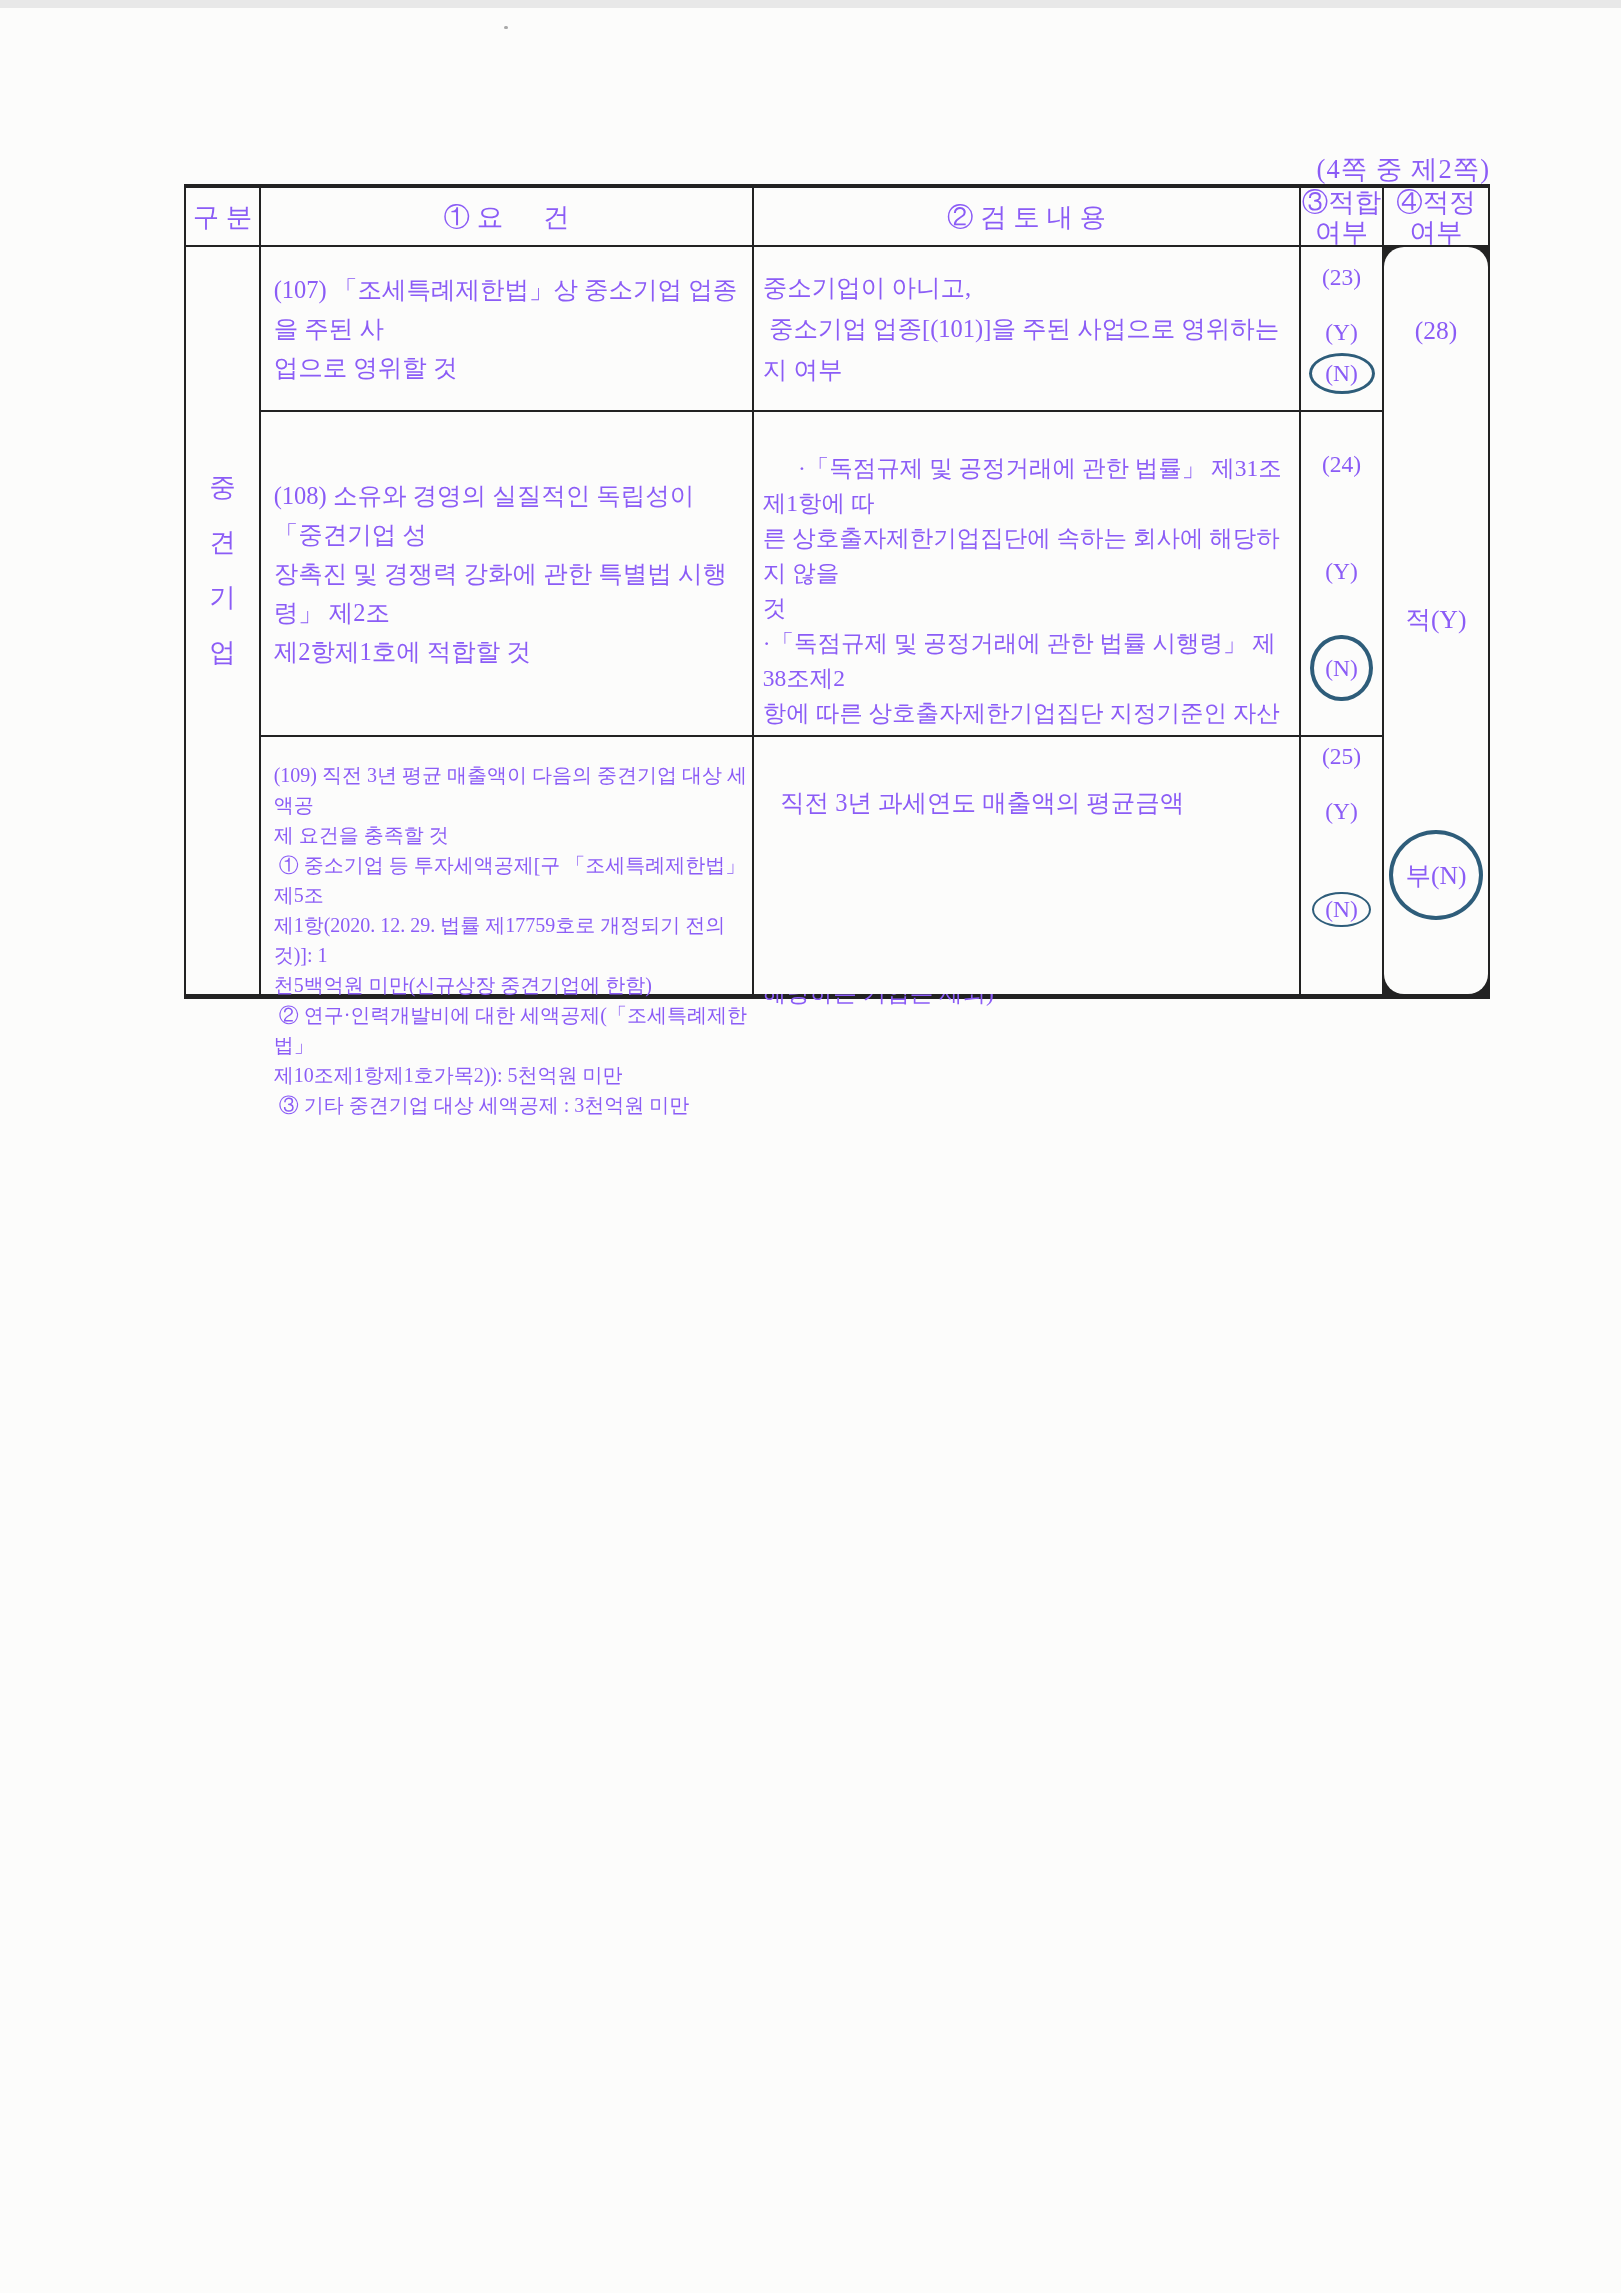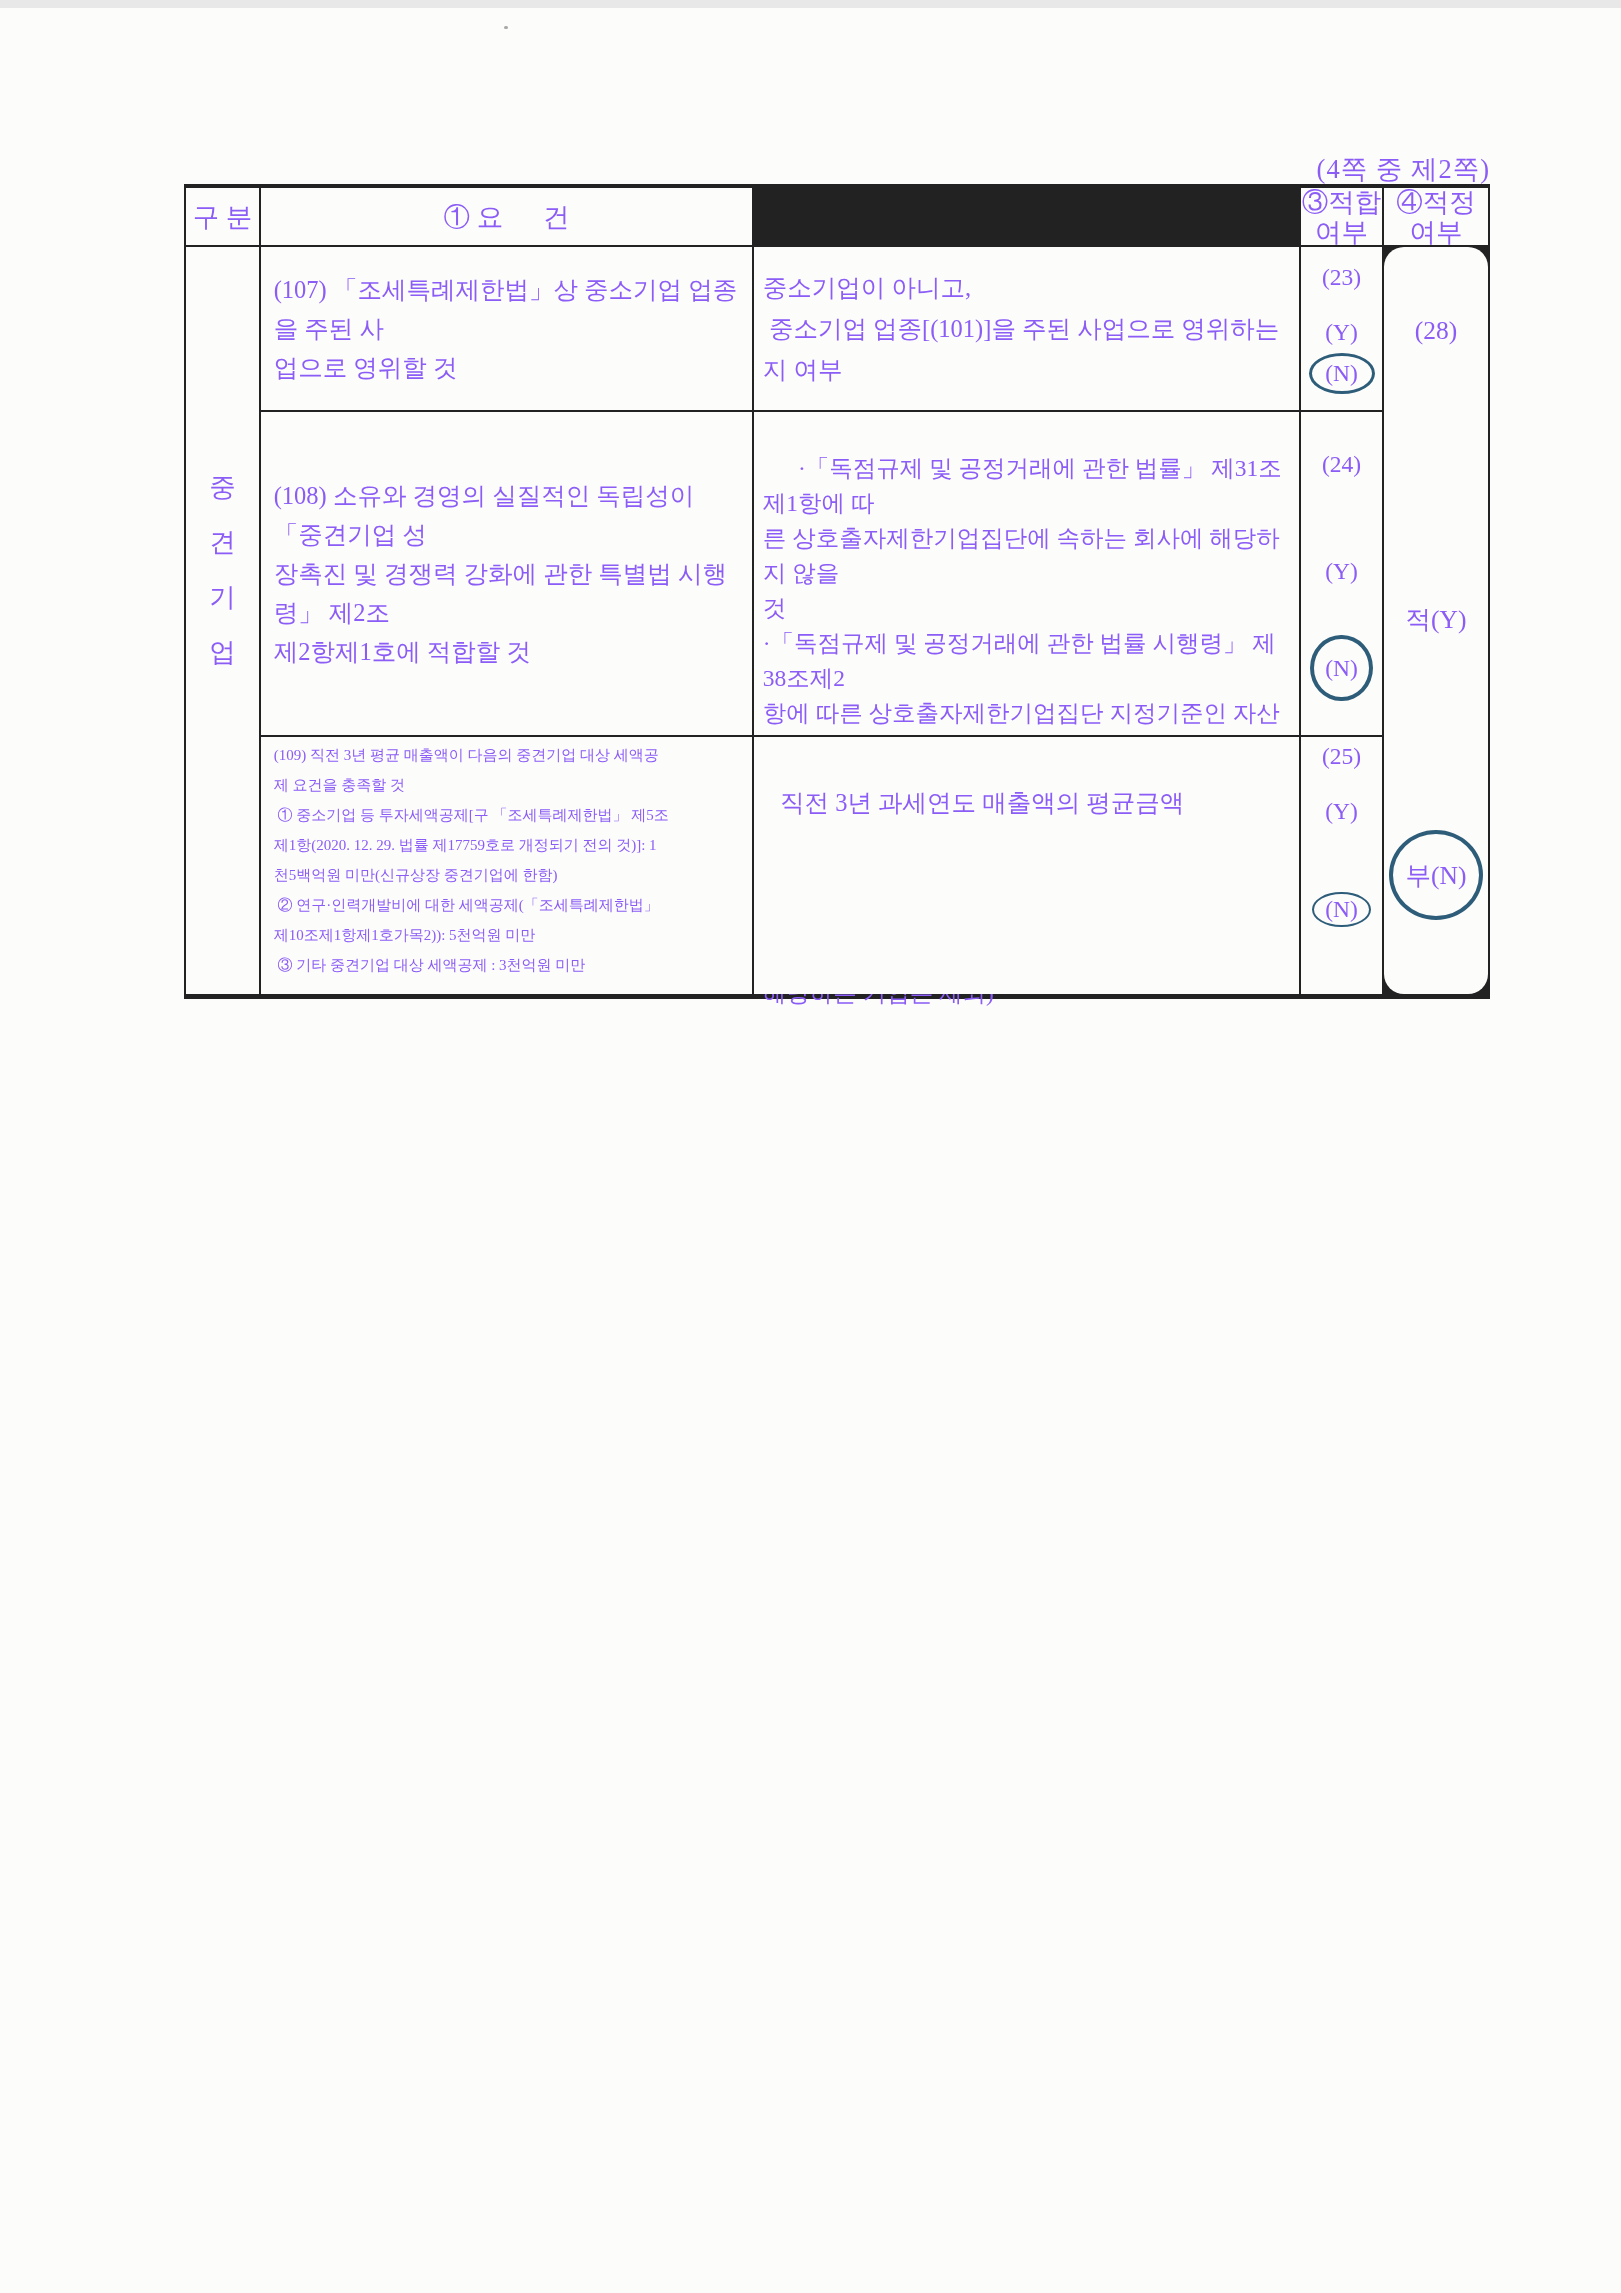--- a/index.html
+++ b/index.html
@@ -23,21 +23,21 @@
     gap:2px;
   }
   .cell{background:#fcfcfb;position:relative;box-sizing:border-box;}
   .th{display:flex;align-items:center;justify-content:center;
       font-size:26.5px;text-align:center;white-space:pre-wrap;line-height:32px;}
   .cat-cell{display:flex;align-items:center;justify-content:center;}
   .cat-text{white-space:pre-wrap;font-size:26.5px;line-height:55px;text-align:center;transform:translateY(-51px);}
 
   .req{font-size:24.5px;line-height:39px;padding:0 3.9px 0 12.7px;white-space:pre-wrap;
        display:flex;align-items:center;}
-  .req-sm{font-size:15px;line-height:30px;align-items:flex-start;padding-top:3px;}
+  .req-sm{font-size:20px;line-height:30px;align-items:flex-start;padding-top:23px;}
 
   .rev{white-space:pre-wrap;}
   .rev-1{font-size:24.5px;line-height:41px;display:flex;align-items:center;padding-left:8.8px;}
   .rev-2{font-size:23.5px;line-height:35px;padding:3.9px 2px 0 8.8px;}
   .rev-3-text{font-size:24.5px;padding:49px 0 0 26px;white-space:pre-wrap;}
 
   
   .sales{
     position:absolute;left:0;right:0;bottom:0;height:104px;
     background:#222;border-top:2px solid #222;
@@ -63,20 +63,21 @@
 <div class="page">
 
   <div class="speck"></div>
 
   <div class="page-note">(4쪽 중 제2쪽)</div>
 
   <div class="review-table">
 
     <div class="cell th" style="grid-area:1/1/2/2">구 분</div>
     <div class="cell th" style="grid-area:1/2/2/3">① 요      건</div>
+    <div class="cell th" style="grid-area:1/3/2/4">② 검 토 내 용</div>
     <div class="cell th" style="grid-area:1/4/2/5;line-height:30px;">③적합
 여부</div>
     <div class="cell th" style="grid-area:1/5/2/6;line-height:30px;">④적정
 여부</div>
 
     <div class="cell cat-cell" style="grid-area:2/1/5/2">
       <div class="cat-text">중
 견
 기
 업</div>

